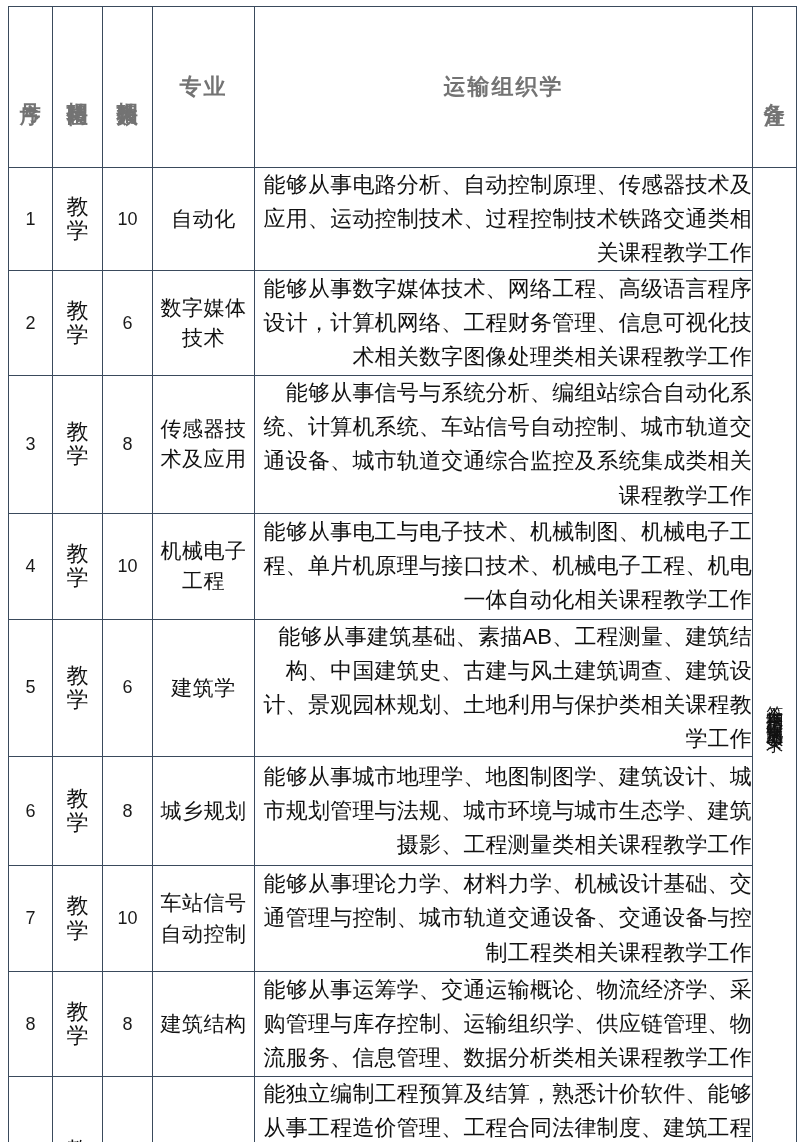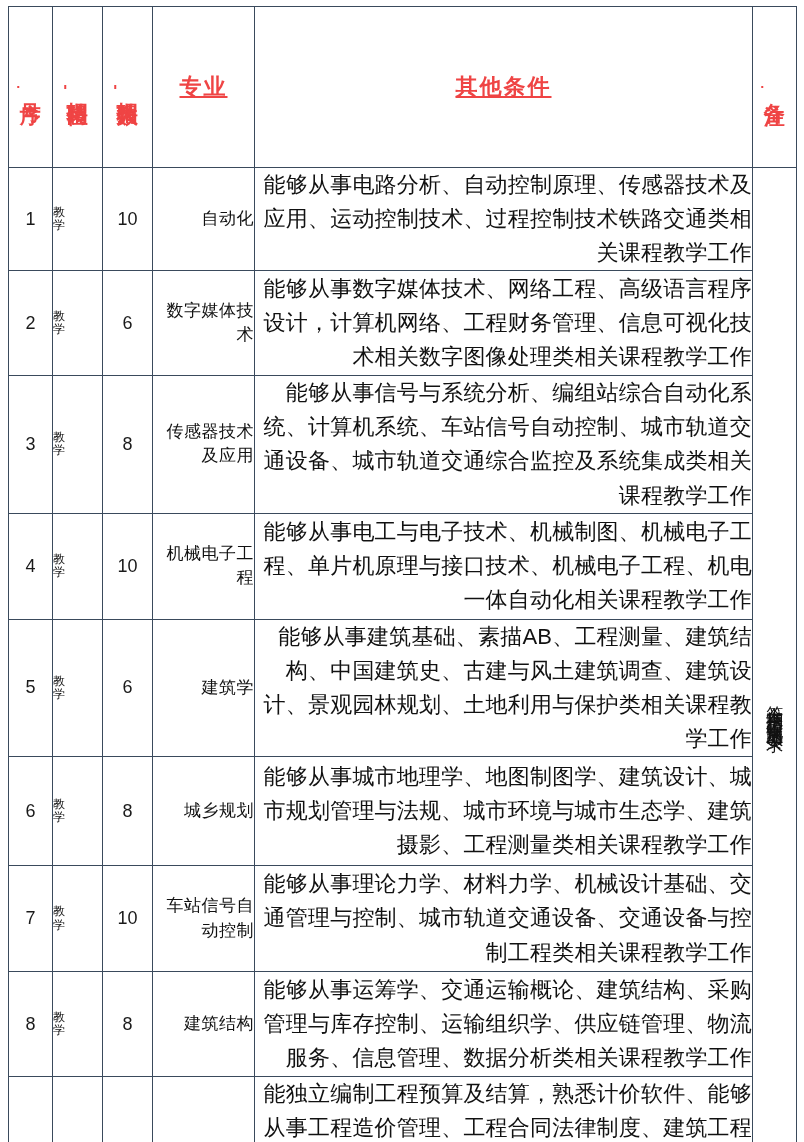--- a/index.html
+++ b/index.html
@@ -39,22 +39,21 @@
     padding: 0;
     background: #ffffff;
   }
 
   
   thead th {
     background: linear-gradient(180deg, #cfe3f7 0%, #bcd9f2 48%, #c6dff5 100%);
     height: 160px;
     border-bottom: 2px solid #1c2a38;
     font-weight: bold;
-    color: #ef4444;
-    text-decoration: underline;
+    color: #737373;
   }
   thead th.h-vert {
     font-size: 21px;
     letter-spacing: 1px;
   }
   thead th.h-horiz {
     font-size: 22px;
     letter-spacing: 2px;
   }
   .vtext {
@@ -79,35 +78,36 @@
   col.c-cond  { width: 498px; }
   col.c-note  { width: 44px; }
 
   
   td.idx, td.num {
     text-align: center;
     font-size: 18px;
     color: #1a1a1a;
   }
   td.post {
-    font-size: 12px;
+    text-align: center;
+    font-size: 22px;
     line-height: 1.08;
     padding: 0 2px;
   }
   td.post .stack {
     display: inline-block;
     width: 1em;
     line-height: 1.1;
     word-break: break-all;
   }
   td.major {
-    font-size: 17px;
+    font-size: 21px;
     line-height: 1.45;
     padding: 6px 8px;
-    text-align: right;
+    text-align: center;
     letter-spacing: 0.5px;
   }
   td.cond {
     font-size: 22px;
     line-height: 1.55;
     padding: 8px 10px 8px 10px;
     text-align: right;
     letter-spacing: 0.2px;
   }
   td.note {
@@ -158,21 +158,21 @@
         </th>
         <th class="h-vert">
           <div class="vtext-wrap">
               <span class="vtext">招聘人数</span>
             </div>
         </th>
         <th class="h-horiz">
           <span>专业</span>
         </th>
         <th class="h-horiz">
-          <span>其他条件</span>
+          <span>运输组织学</span>
         </th>
         <th class="h-vert">
           <div class="vtext-wrap">
               <span class="vtext">备注</span>
             </div>
         </th>
       </tr>
     </thead>
     <tbody>
       <tr class="r1">
@@ -227,21 +227,21 @@
         <td class="post"><span class="stack">教学</span></td>
         <td class="num">10</td>
         <td class="major">车站信号自动控制</td>
         <td class="cond">能够从事理论力学、材料力学、机械设计基础、交通管理与控制、城市轨道交通设备、交通设备与控制工程类相关课程教学工作</td>
       </tr>
       <tr class="r8">
         <td class="idx">8</td>
         <td class="post"><span class="stack">教学</span></td>
         <td class="num">8</td>
         <td class="major">建筑结构</td>
-        <td class="cond">能够从事运筹学、交通运输概论、建筑结构、采购管理与库存控制、运输组织学、供应链管理、物流服务、信息管理、数据分析类相关课程教学工作</td>
+        <td class="cond">能够从事运筹学、交通运输概论、物流经济学、采购管理与库存控制、运输组织学、供应链管理、物流服务、信息管理、数据分析类相关课程教学工作</td>
       </tr>
       <tr class="r9">
         <td class="idx">9</td>
         <td class="post"><span class="stack">教学</span></td>
         <td class="num">6</td>
         <td class="major">工程造价</td>
         <td class="cond">能独立编制工程预算及结算，熟悉计价软件、能够从事工程造价管理、工程合同法律制度、建筑工程计量与计价、工程财务管理、工程经济学、建设法规相关课程教学工作，有土建预算经验和成本核算经验者优先</td>
       </tr>
     </tbody>
   </table>

